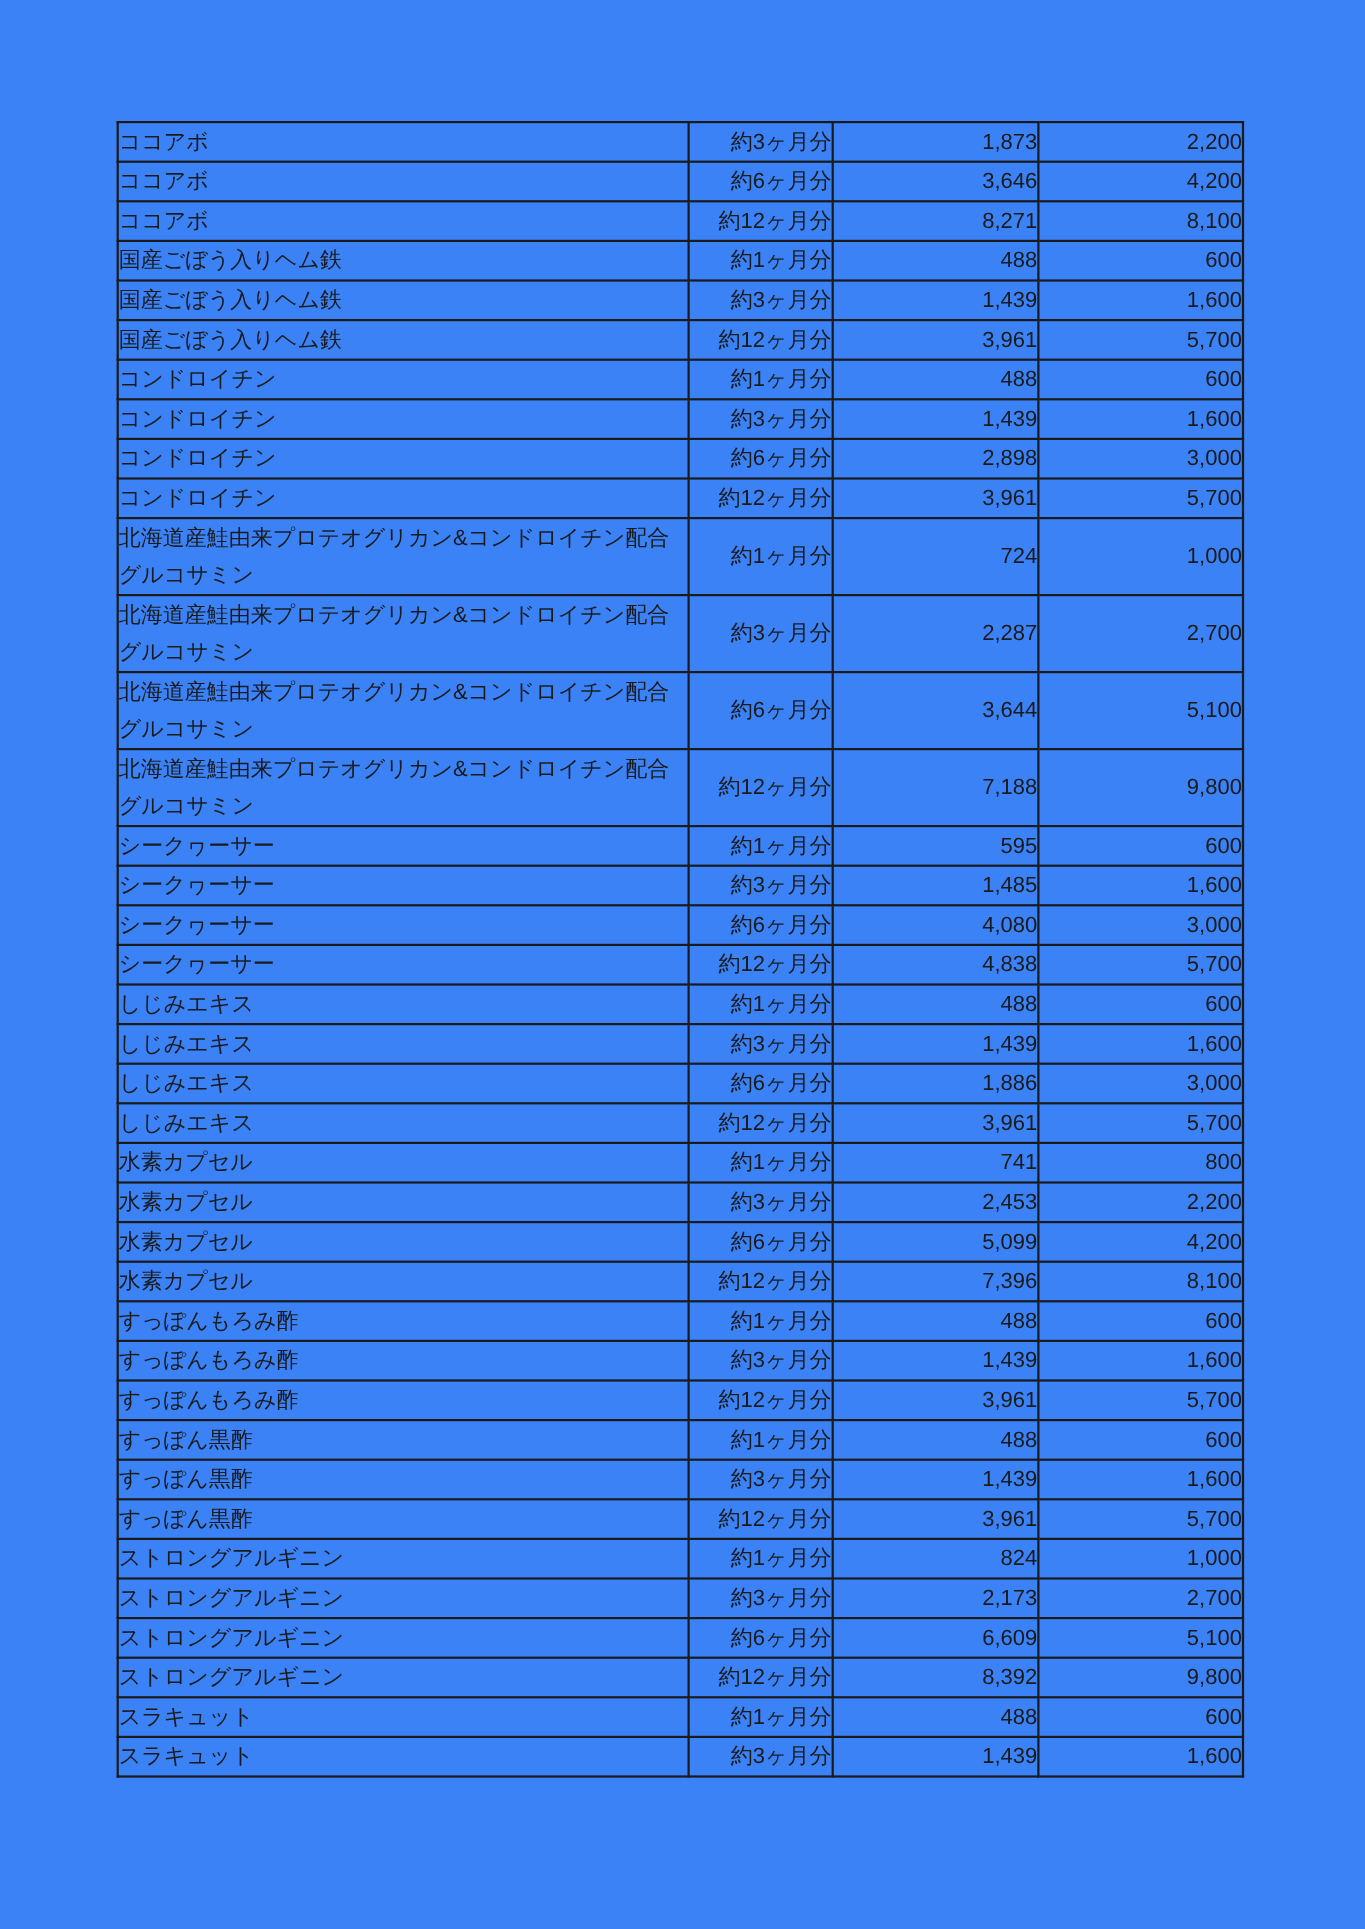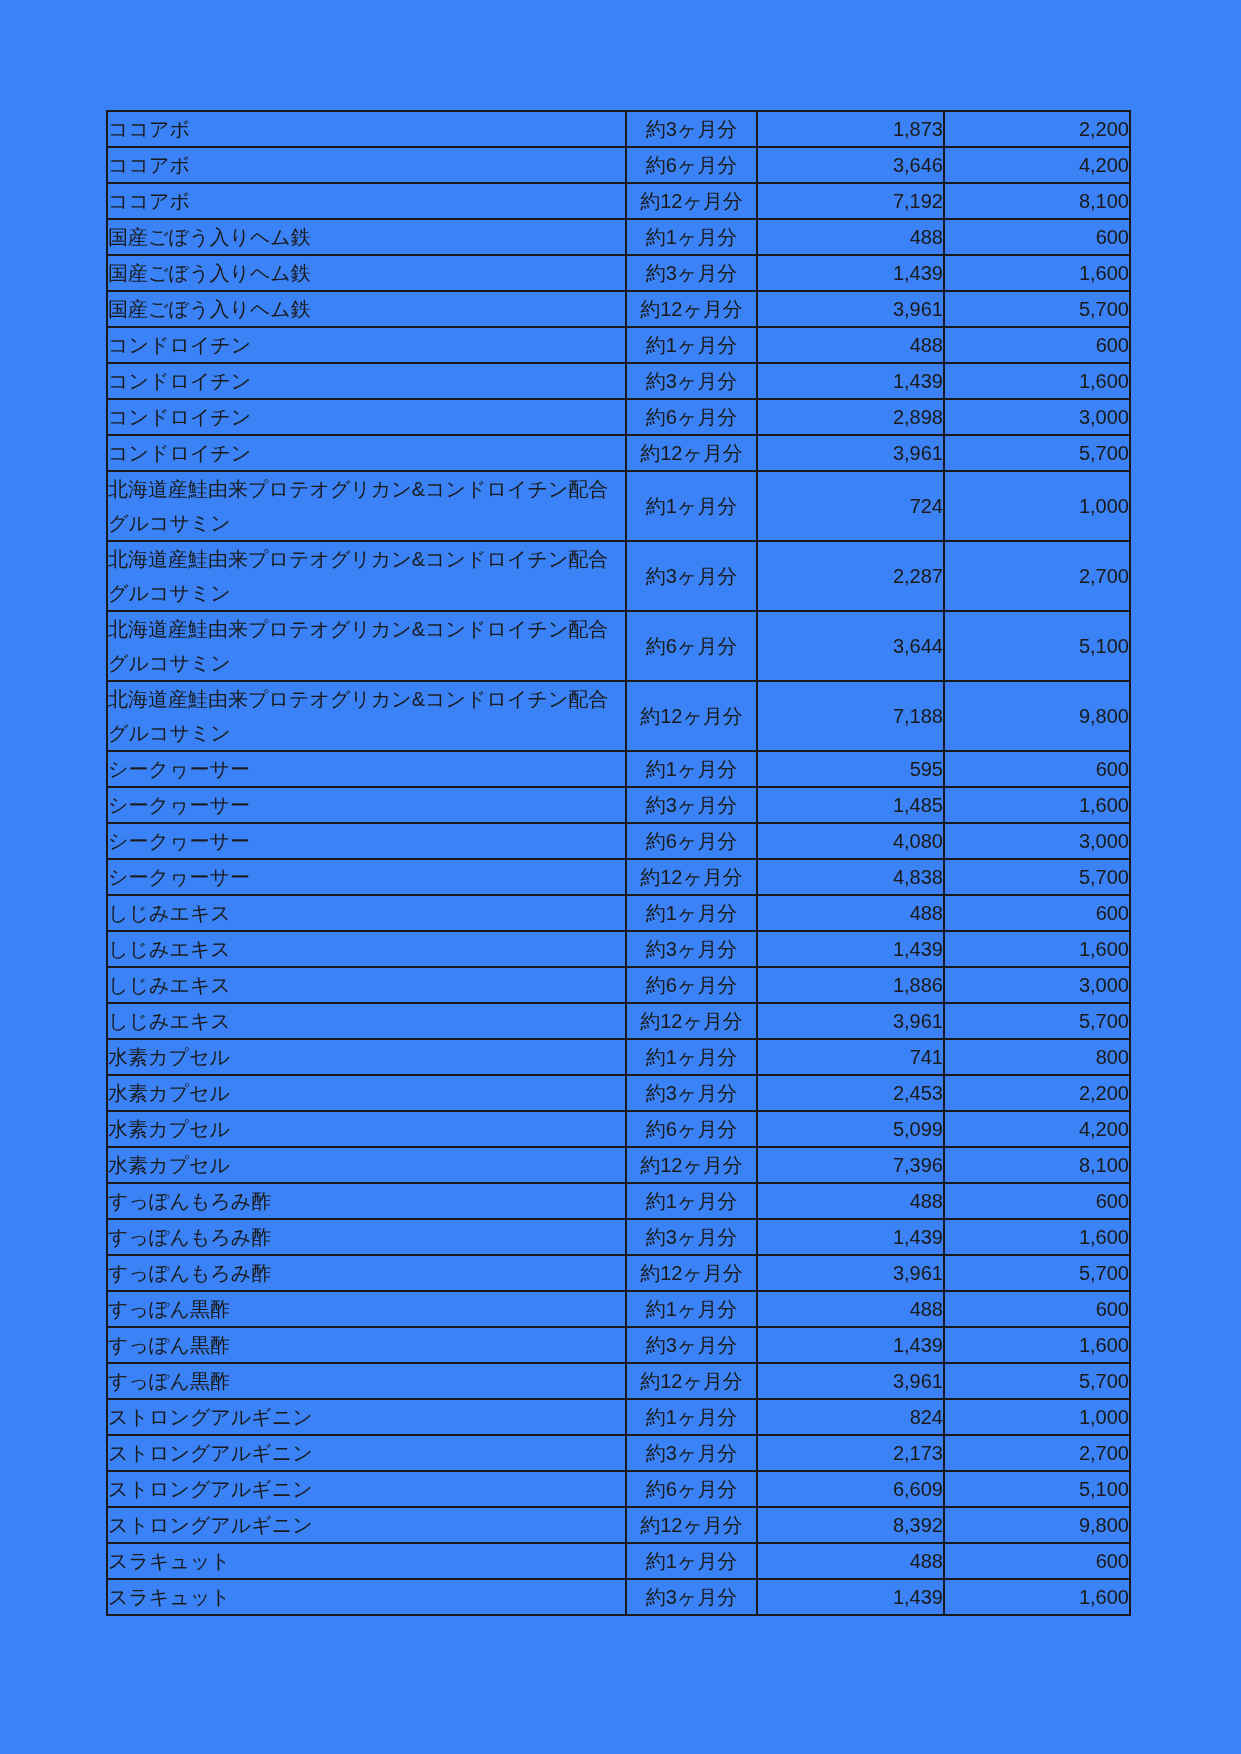--- a/index.html
+++ b/index.html
@@ -33,21 +33,21 @@
     vertical-align: middle;
     overflow: hidden;
     word-break: break-all;
   }
   td.cell-product {
     text-align: left;
     padding-left: 8px;
     padding-right: 6px;
   }
   td.cell-duration {
-    text-align: center;
+    text-align: right;
     padding-left: 4px;
     padding-right: 4px;
   }
   td.cell-num {
     text-align: right;
     padding-right: 10px;
     padding-left: 4px;
   }
 </style>
 </head>
@@ -73,21 +73,21 @@
         <tr>
           <td class="cell-product">ココアボ</td>
           <td class="cell-duration">約6ヶ月分</td>
           <td class="cell-num">3,646</td>
           <td class="cell-num">4,200</td>
         </tr>
 
         <tr>
           <td class="cell-product">ココアボ</td>
           <td class="cell-duration">約12ヶ月分</td>
-          <td class="cell-num">7,192</td>
+          <td class="cell-num">8,271</td>
           <td class="cell-num">8,100</td>
         </tr>
 
         <tr>
           <td class="cell-product">国産ごぼう入りヘム鉄</td>
           <td class="cell-duration">約1ヶ月分</td>
           <td class="cell-num">488</td>
           <td class="cell-num">600</td>
         </tr>
 

